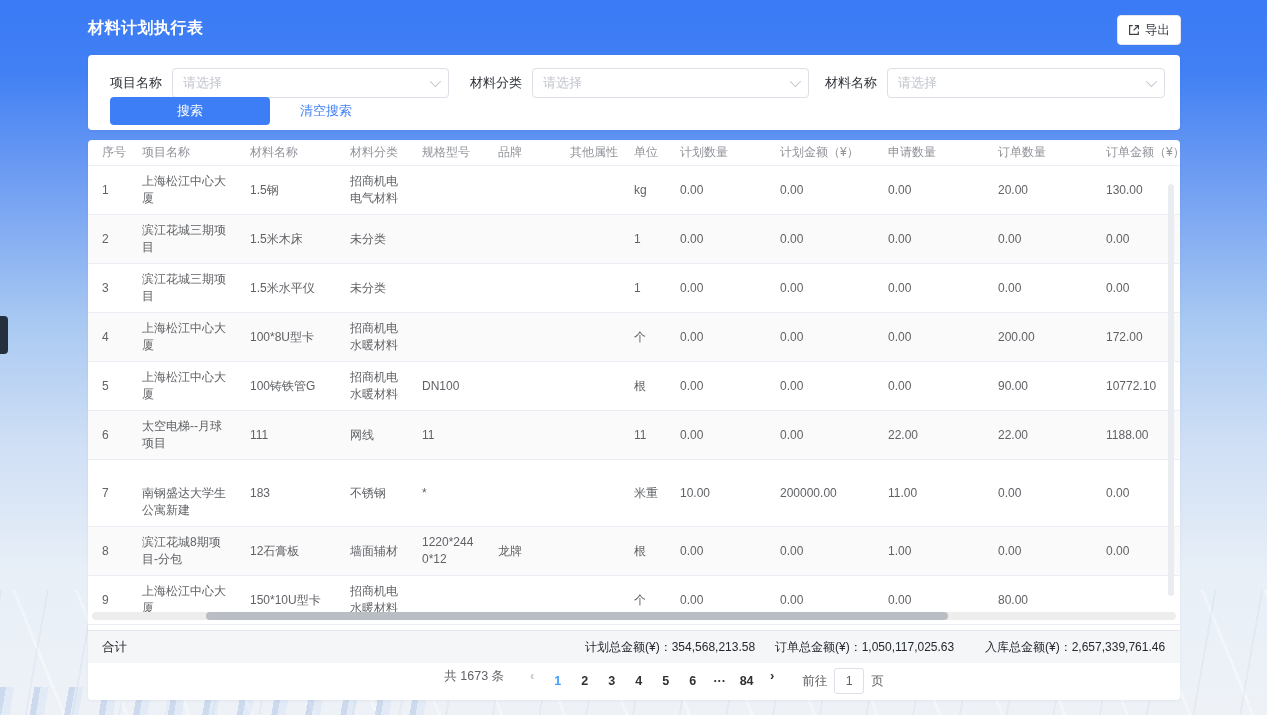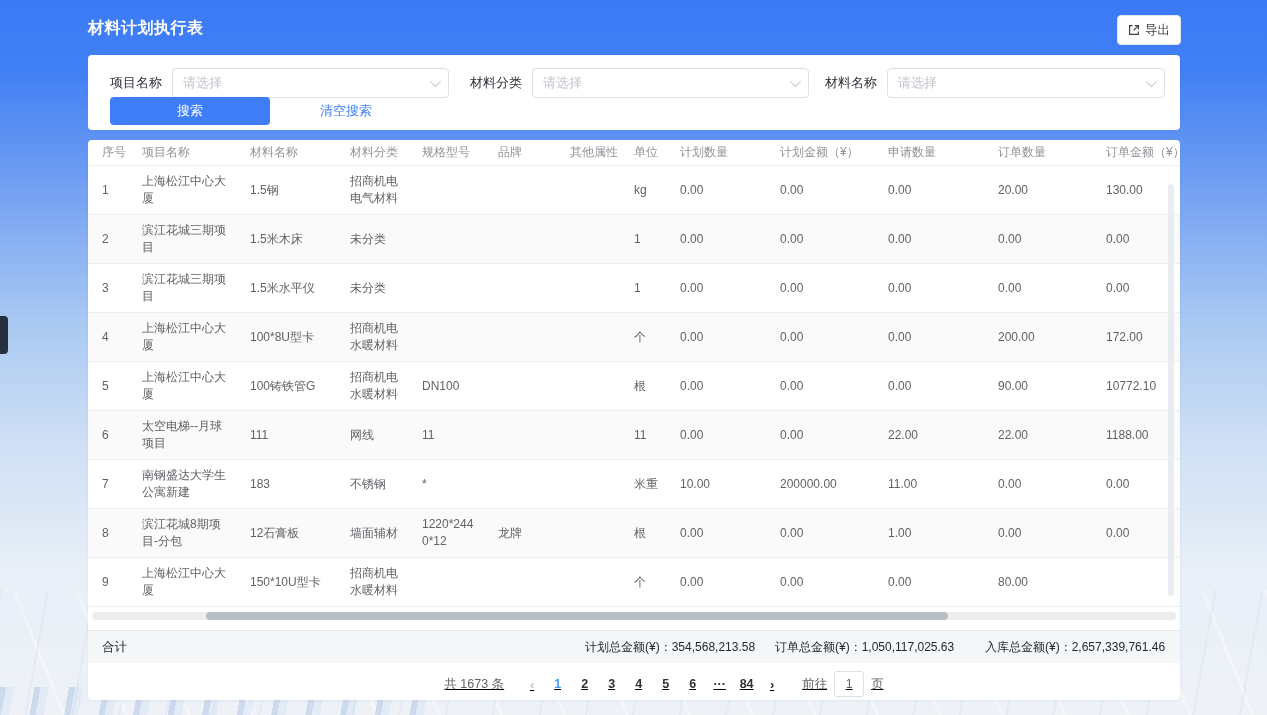--- a/index.html
+++ b/index.html
@@ -39,21 +39,21 @@
   .f-item .f-label { font-size:13px; color:#2e3238; white-space:nowrap; }
   .select { height:30px; border:1px solid #dcdfe6; border-radius:4px; background:#fff;
     display:flex; align-items:center; justify-content:space-between; padding:0 10px; cursor:pointer; }
   .select .ph { font-size:13px; color:#c0c4cc; }
   .chev { width:8px; height:8px; border-right:1.4px solid #c0c4cc; border-bottom:1.4px solid #c0c4cc;
     transform:rotate(45deg) translateY(-2px); flex:none; }
   .search-btn { position:absolute; left:22px; top:42px; width:160px; height:28px;
     background:#3d7ef7; color:#fff; font-size:13px; border:none; border-radius:4px;
     display:flex; align-items:center; justify-content:center; cursor:pointer; }
   .clear-link { position:absolute; left:212px; top:42px; height:28px; line-height:28px;
-    color:#3d7ef7; font-size:13px; cursor:pointer;margin-left:20px; }
+    color:#3d7ef7; font-size:13px; cursor:pointer; }
 
   
   .table-card { left:88px; top:140px; width:1092px; height:560px; }
   .thead { display:flex; height:26px; align-items:center; border-bottom:1px solid #ebeef5; }
   .th { flex:none; padding:0 10px; font-size:12px; color:#909399; white-space:nowrap;
     overflow:hidden; }
   .tr { display:flex; min-height:48px; border-bottom:1px solid #ebeef5; align-items:stretch; }
   .tr.stripe { background:#fafafa; }
   .td { flex:none; padding:7px 10px; font-size:12px; color:#606266; line-height:17px;
     display:flex; align-items:center; }
@@ -65,21 +65,21 @@
   .hthumb { position:absolute; left:114px; top:0; width:742px; height:8px;
     background:#b9bdc4; border-radius:4px; cursor:pointer; }
 
   .summary-row { position:absolute; left:0; top:490px; width:1092px; height:33px;
     background:#f5f6f8; border-top:1px solid #e4e7ed; }
   .sum-label { position:absolute; left:14px; top:0; line-height:33px; font-size:12.5px; color:#24292f; }
   .sum-group { position:absolute; top:0; line-height:33px; font-size:12px; color:#24292f; white-space:nowrap; }
   .sum-plan { left:497px; } .sum-order { left:687px; } .sum-inbound { left:897px; }
 
   .pagination { position:absolute; left:0; top:528px; width:1092px; height:32px;
-    display:flex; align-items:center; justify-content:center; padding-left:60px;text-decoration:underline; }
+    display:flex; align-items:flex-start; justify-content:center; padding-left:60px; }
   .pg-total { font-size:12.5px; color:#606266; margin-right:16px; }
   .pg-arrow { width:24px; text-align:center; font-size:13px; font-weight:bold; cursor:pointer; }
   .pg-prev { color:#c0c4cc; }
   .pg-next { color:#303133; }
   .pager { display:flex; align-items:center; }
   .pg-num { min-width:27px; height:26px; line-height:26px; text-align:center;
     font-size:12.5px; font-weight:bold; color:#303133; cursor:pointer; }
   .pg-num.active { color:#409eff; }
   .pg-jump { display:flex; align-items:center; margin-left:18px; font-size:12.5px; color:#606266; }
   .pg-input { width:30px; height:26px; border:1px solid #dcdfe6; border-radius:3px;
@@ -395,21 +395,21 @@
             <span>22.00</span>
           </div>
           <div class="td" style="width: 84px;">
             <span>1188.00</span>
           </div>
         </div>
         <div class="tr">
           <div class="td" style="width: 44px; padding-left: 14px;">
             <span>7</span>
           </div>
-          <div class="td" style="width: 108px;">
+          <div class="td" style="width: 108px; margin-top: 18px;">
             <span>南钢盛达大学生公寓新建</span>
           </div>
           <div class="td" style="width: 100px;">
             <span>183</span>
           </div>
           <div class="td" style="width: 72px;">
             <span>不锈钢</span>
           </div>
           <div class="td" style="width: 76px;">
             <span>*</span>

